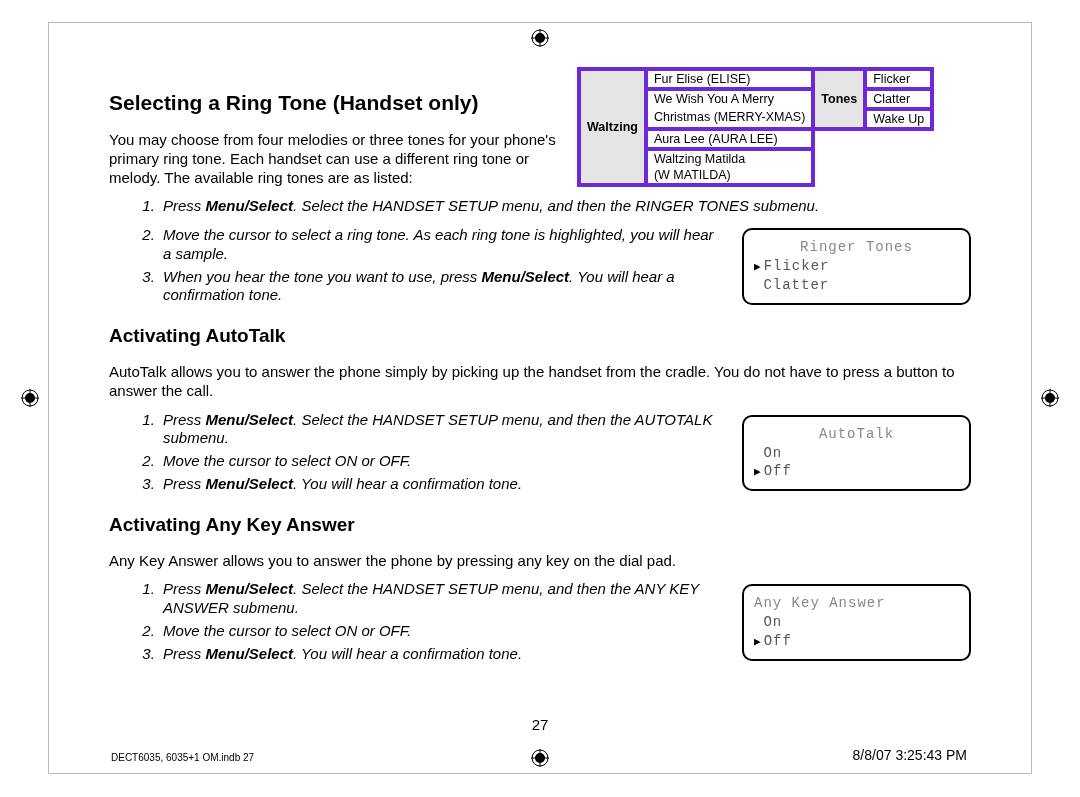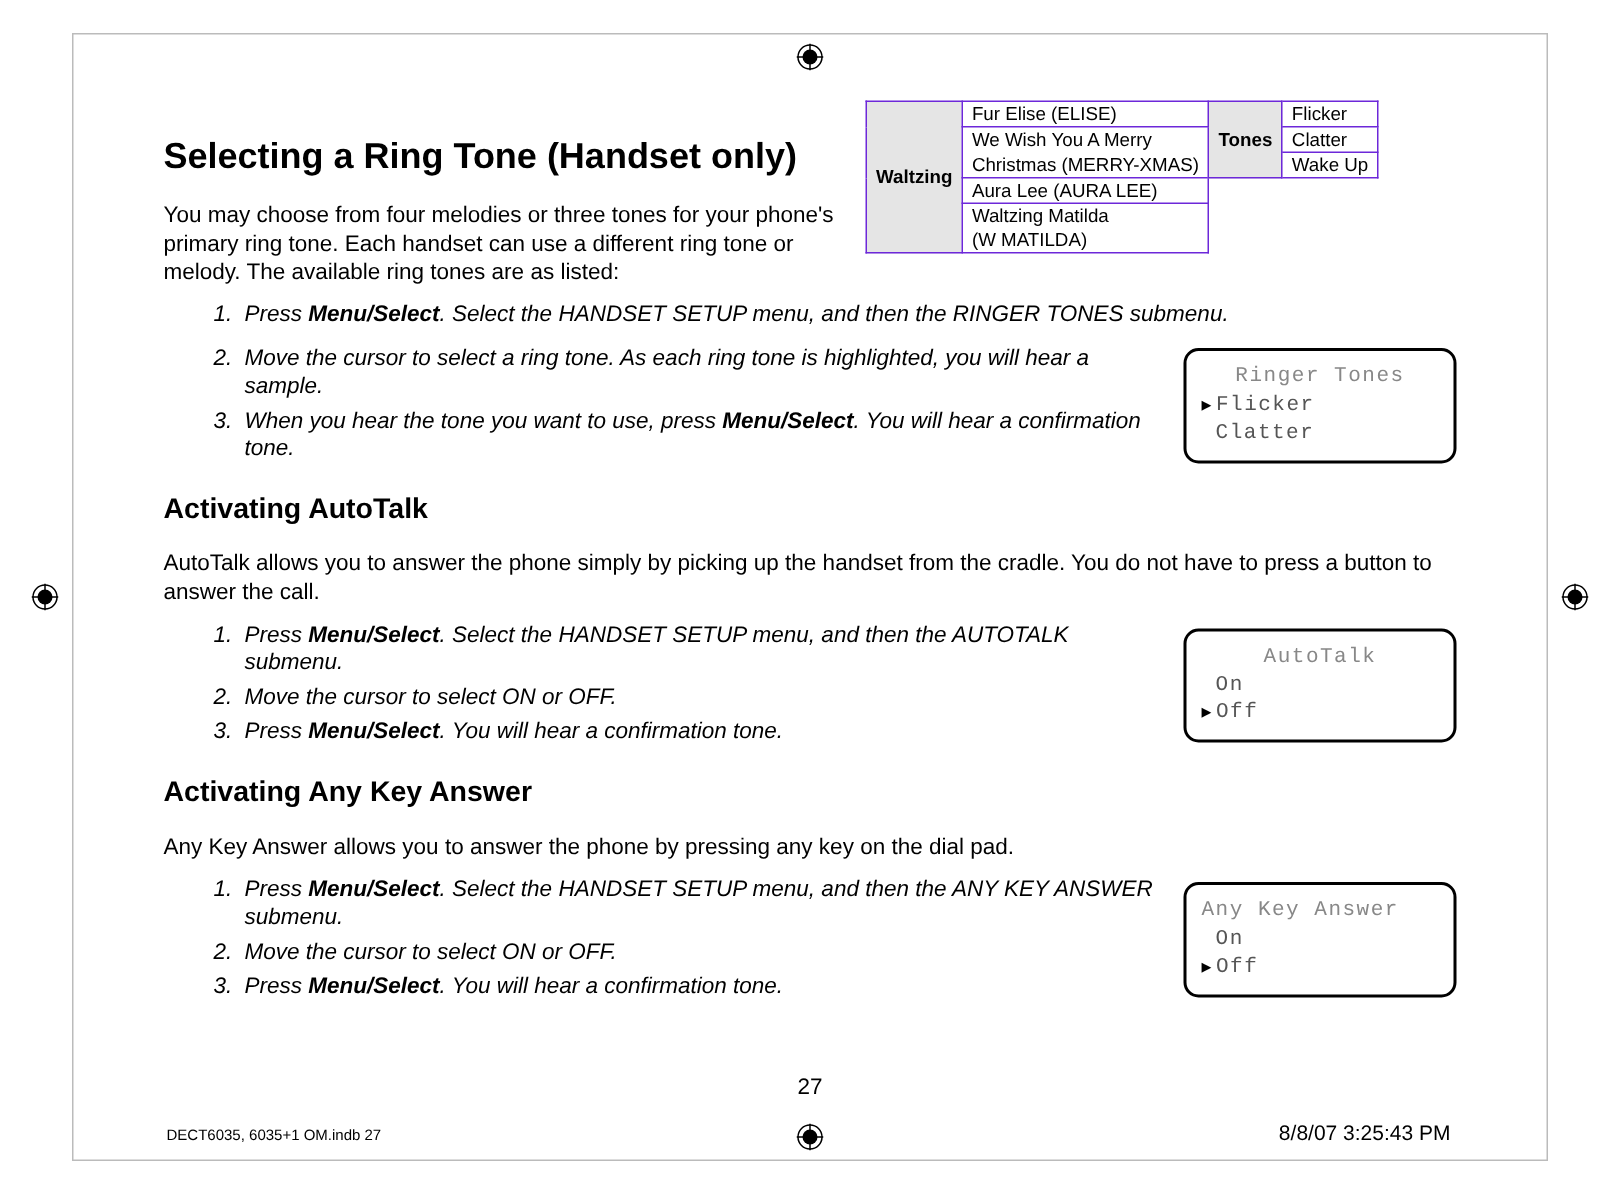--- a/index.html
+++ b/index.html
@@ -25,40 +25,40 @@
   }
   .regmark {
     position: absolute;
     font-size: 20px;
     line-height: 1;
     color: #000;
   }
   .regmark svg { display:block; }
   .content { position: relative; }
   h2 {
-    font-size: 24px;
+    font-size: 21px;
     font-weight: bold;
     margin: 0 0 2px 0;
   }
   h3 {
     font-size: 19px;
     font-weight: bold;
     margin: 14px 0 2px 0;
   }
   p { margin: 16px 0 6px 0; line-height: 1.25; }
   .intro-row { display:flex; align-items:flex-start; }
   .intro-text { flex: 0 0 460px; padding-right:10px; }
   .ringtable {
     border-collapse: collapse;
     font-size: 12.5px;
     margin-left: 8px;
     margin-top:-24px;
   }
   .ringtable td, .ringtable th {
-    border: 1px solid #6d28d9;
+    border: 4px solid #6d28d9;
     padding: 1px 6px;
     vertical-align: top;
     text-align: left;
     font-weight: normal;
   }
   .ringtable .hdr {
     background: #e5e5e5;
     font-weight: bold;
     vertical-align: middle;
   }
@@ -70,21 +70,21 @@
   ol.steps li {
     margin: 0 0 4px 0;
     padding-left: 4px;
     line-height: 1.25;
   }
   .step-row { display:flex; align-items:center; gap:18px; }
   .step-list { flex:1; }
   .lcd {
     border: 2px solid #000;
     border-radius: 10px;
-    width: 182px;
+    width: 229px;
     padding: 8px 10px 8px 10px;
     font-family: "Courier New", monospace;
     font-size: 14px;
     letter-spacing: 1px;
     color: #555;
     flex-shrink:0;
   }
   .lcd .row { white-space: pre; line-height: 1.35; }
   .lcd .title { color:#888; }
   .lcd .cursor::before { content:"▶"; font-size:11px; margin-right:2px; color:#000;}

